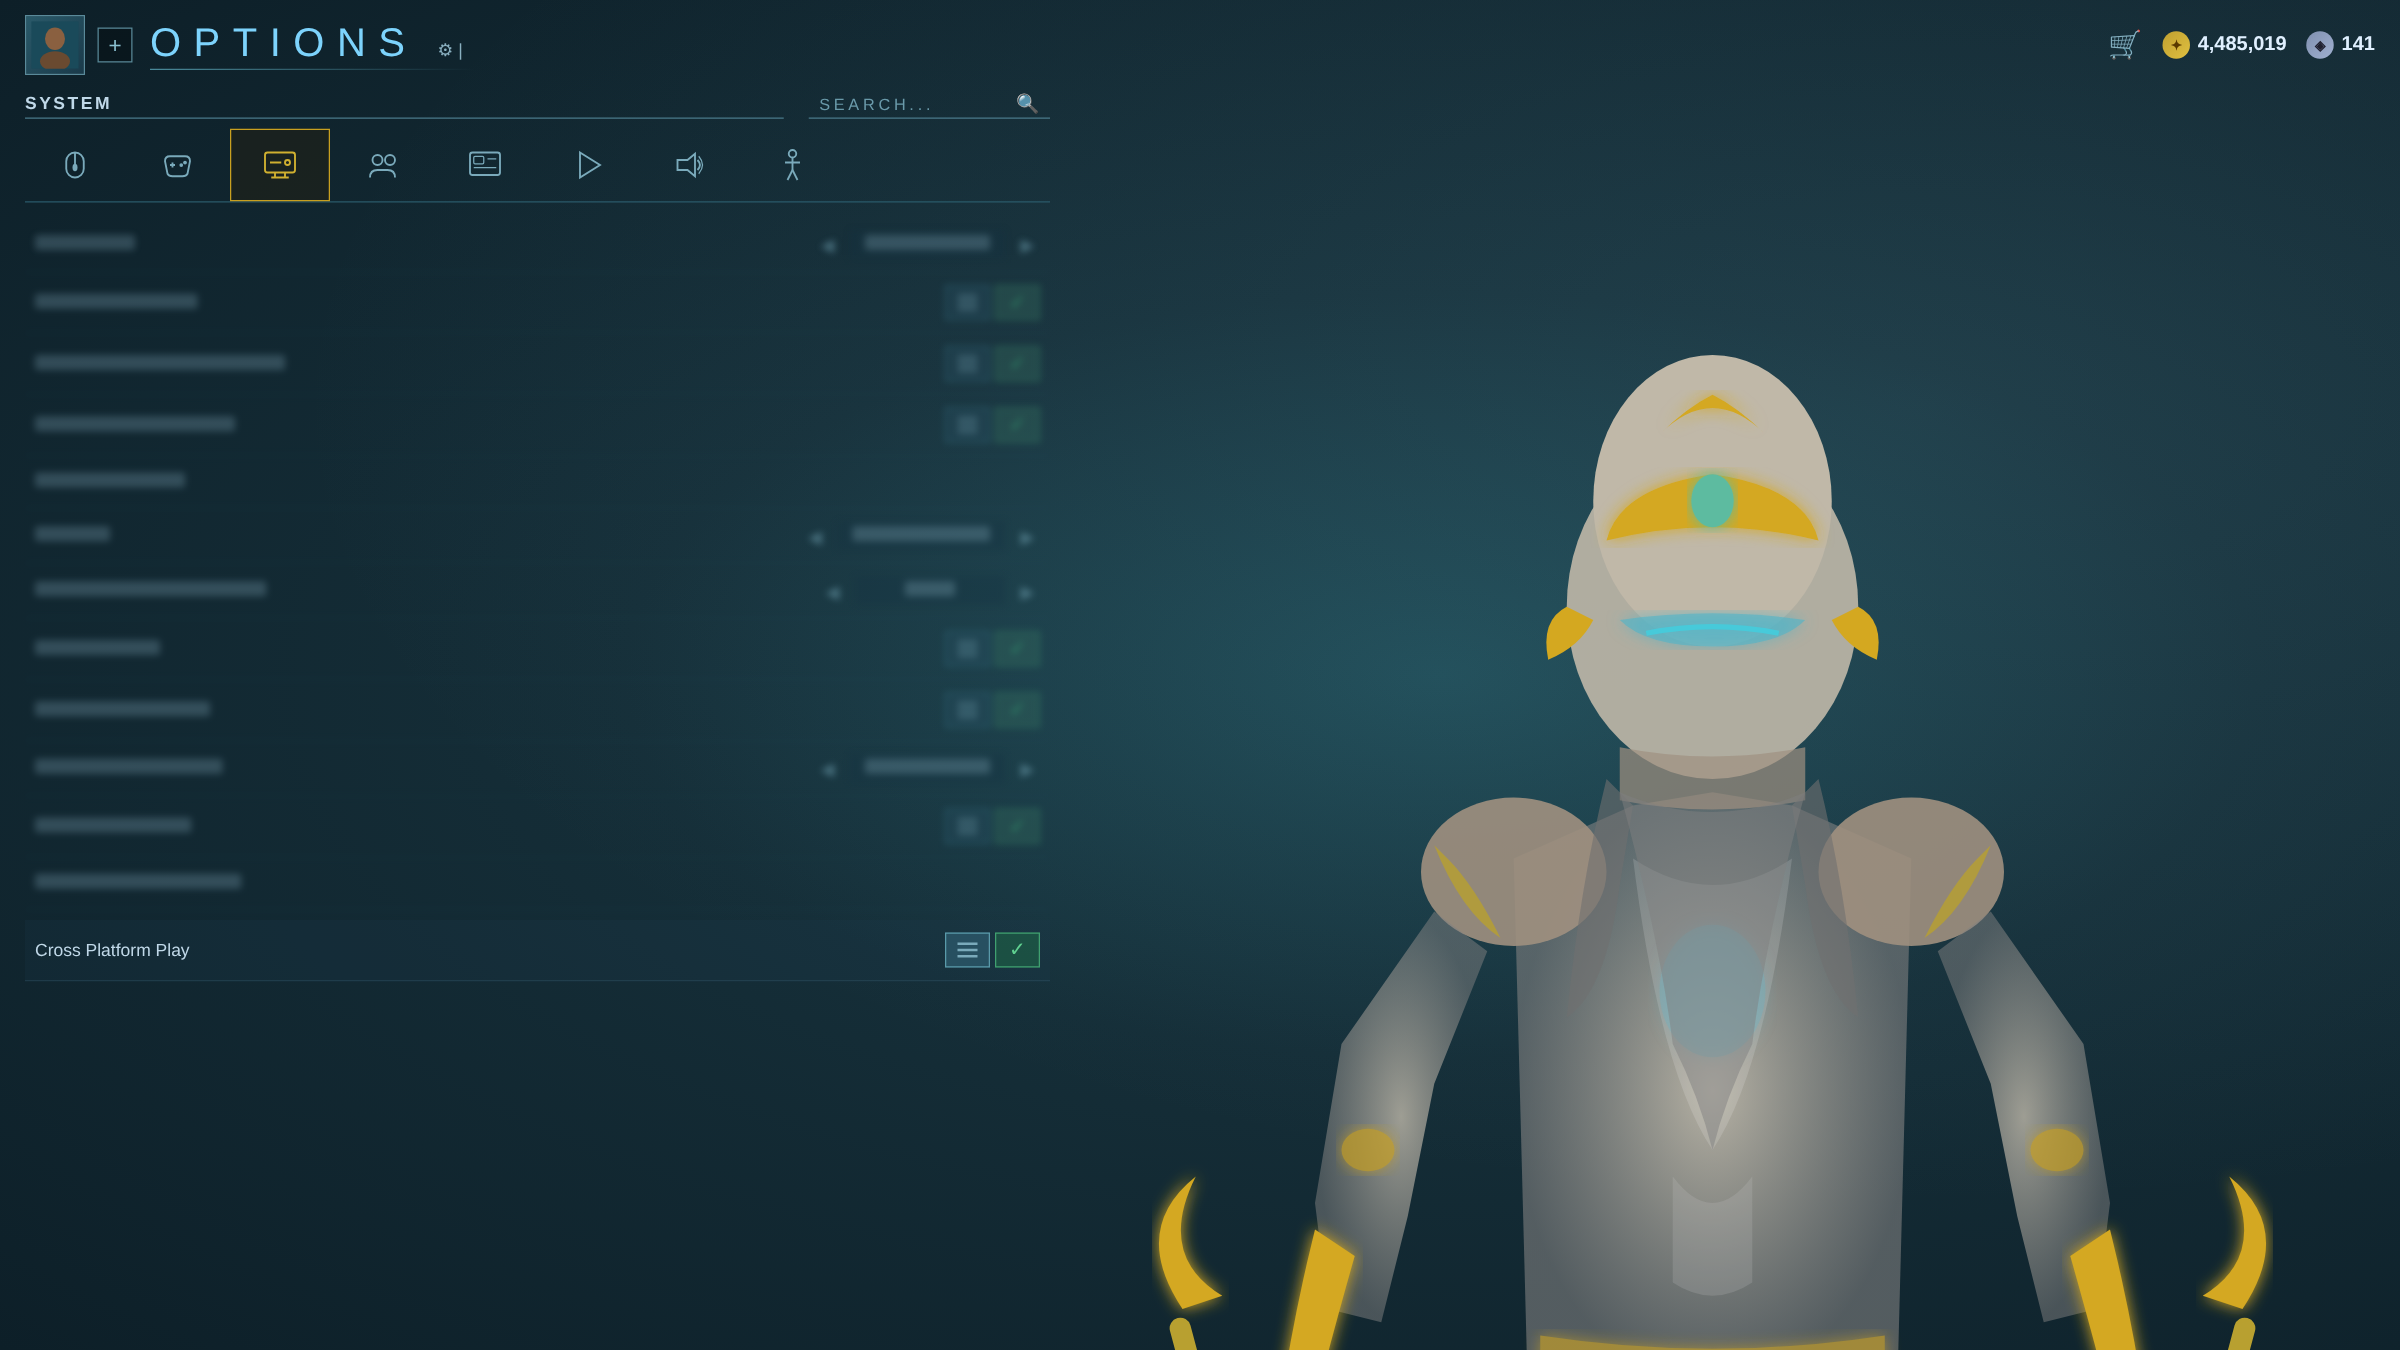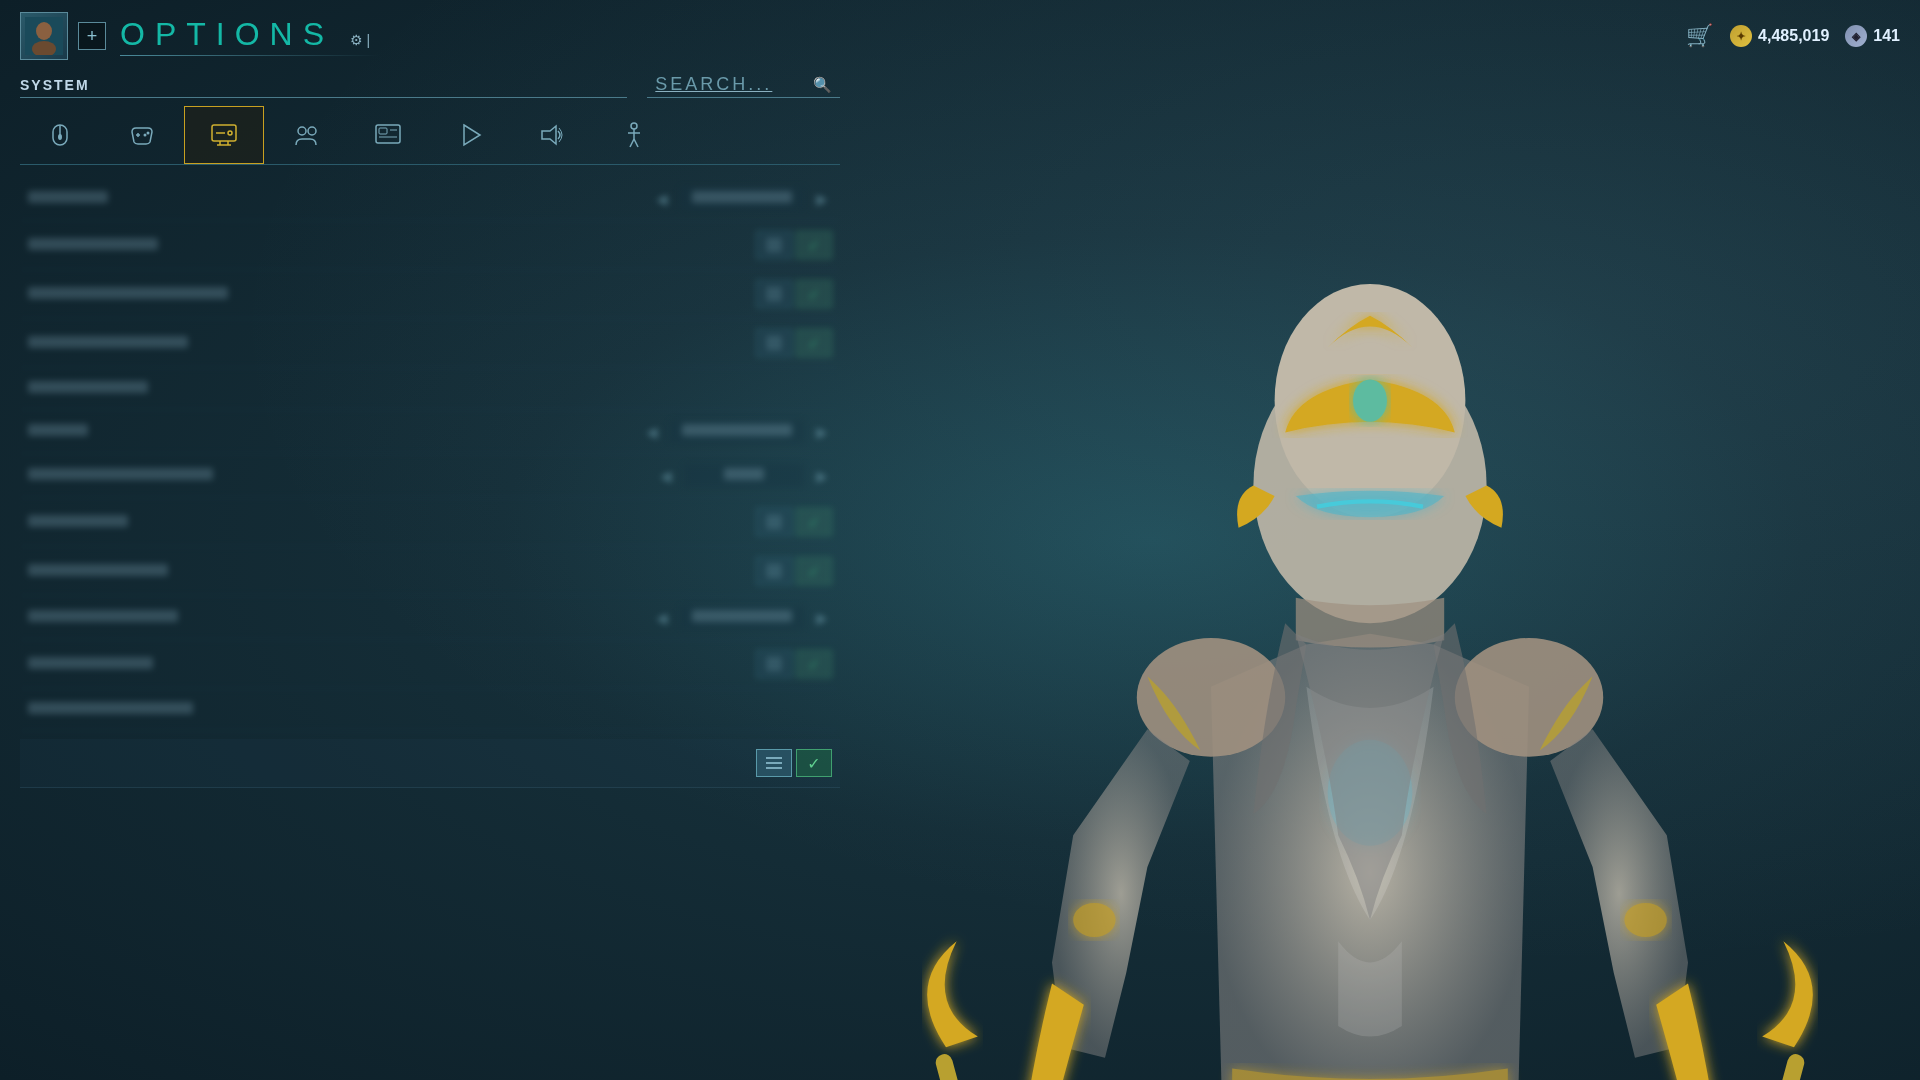--- a/index.html
+++ b/index.html
@@ -71,21 +71,21 @@
       display: flex;
       align-items: center;
       justify-content: center;
       cursor: pointer;
     }
 
     .options-title {
       font-size: 32px;
       font-weight: 300;
       letter-spacing: 10px;
-      color: #14b8a6;
+      color: #7dd3fc;
       text-transform: uppercase;
     }
 
     .title-decoration {
       display: flex;
       align-items: center;
       gap: 4px;
       margin-left: 8px;
     }
 
@@ -173,25 +173,24 @@
       align-items: center;
       border-bottom: 1px solid #4a7a8a;
       padding: 2px 8px;
       gap: 8px;
     }
 
     .search-box input {
       background: transparent;
       border: none;
       color: #8ab0c0;
-      font-size: 18px;
+      font-size: 13px;
       letter-spacing: 2px;
       outline: none;
       width: 150px;
-      text-decoration: underline;
     }
 
     .search-box input::placeholder {
       color: #6a9aaa;
       letter-spacing: 3px;
     }
 
     .search-icon {
       color: #8ab0c0;
       font-size: 15px;
@@ -630,20 +629,21 @@
           </div>
         </div>
 
         <div class="setting-row blurred">
           <span class="setting-name">
             <span class="blurred-placeholder" style="width:165px;"></span>
           </span>
         </div>
 
         <div class="setting-row visible" style="margin-top: 8px; background: rgba(30,60,80,0.2);">
+          <span class="setting-name" style="filter:none; color:#c0d8e8; font-size:14px;">Cross Platform Play</span>
           <div class="toggle-container">
             <div class="toggle-off" style="background: rgba(50,100,120,0.6); border-color: #5a9aaa;">
               <div class="bars">
                 <div class="bar"></div>
                 <div class="bar"></div>
                 <div class="bar"></div>
               </div>
             </div>
             <div class="toggle-on" style="background: rgba(30,100,70,0.6); border-color: #40a070; color: #60d090; font-size:16px;">✓</div>
           </div>

